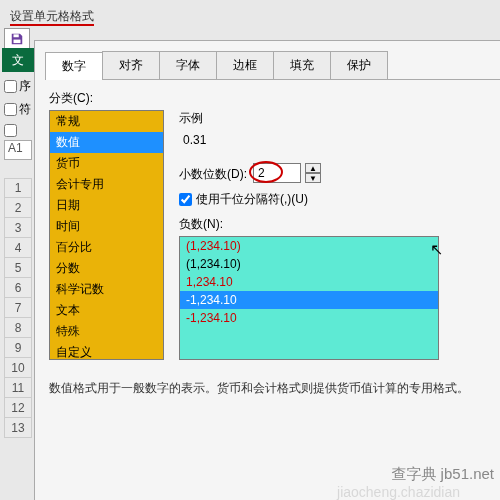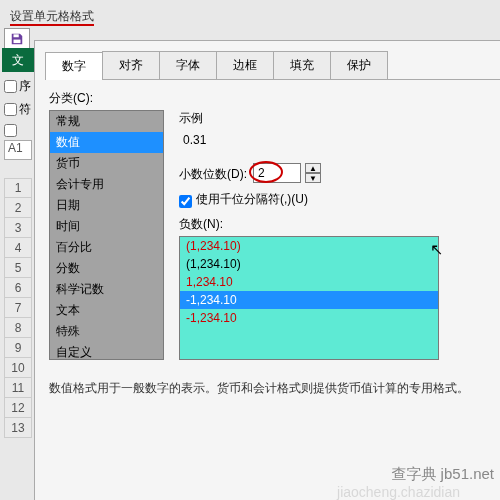--- a/index.html
+++ b/index.html
@@ -15,33 +15,33 @@
 .namebox{position:absolute;top:140px;left:4px;width:28px;height:20px;border:1px solid #aaa;background:#fff;display:flex;align-items:flex-start;padding-left:3px;color:#555}
 .rowhdrs{position:absolute;top:178px;left:4px;width:28px}
 .rowhdrs div{height:20px;border:1px solid #ccc;border-top:none;background:#eaeaea;display:flex;align-items:center;justify-content:center;color:#555}
 .rowhdrs div:first-child{border-top:1px solid #ccc}
 .dialog{position:absolute;top:40px;left:34px;right:0;bottom:0;background:#f5f5f5;border-left:1px solid #aaa;border-top:1px solid #aaa}
 .tabs{display:flex;margin:10px 0 0 10px;border-bottom:1px solid #aaa}
 .tab{padding:5px 16px;border:1px solid #aaa;border-bottom:none;margin-right:-1px;background:#ececec;cursor:pointer}
 .tab.active{background:#fff;position:relative;top:1px}
 .panel{padding:10px 14px}
 .lbl{margin-bottom:3px}
-.catlist{width:115px;height:250px;border:1px solid #7a7a7a;background:#a3a3a3;overflow:hidden;float:left}
+.catlist{width:115px;height:250px;border:1px solid #7a7a7a;background:#eab308;overflow:hidden;float:left}
 .catlist div{padding:2px 6px}
 .catlist .sel{background:#1e90ff;color:#fff}
 .rightpane{margin-left:130px}
 .sample{margin-bottom:4px}
 .sampleval{padding:2px 0 10px 4px}
 .decrow{display:flex;align-items:flex-end;margin:6px 0}
 .decrow label{margin-right:6px}
 .spin{width:48px;height:20px;border:1px solid #7a7a7a;background:#fff;padding:0 4px;display:flex;align-items:center}
 .circ{position:absolute;border:2px solid #c00;border-radius:50%;width:34px;height:22px;margin-left:-4px;margin-top:-2px;pointer-events:none}
 .spinbtns{display:flex;flex-direction:column;margin-left:4px}
 .spinbtns div{width:16px;height:10px;border:1px solid #7a7a7a;background:#eee;font-size:8px;display:flex;align-items:center;justify-content:center;cursor:pointer}
-.chkrow{margin:8px 0;display:flex;align-items:flex-end}
+.chkrow{margin:8px 0;display:flex;align-items:center}
 .chkrow input{margin-right:4px}
 .neglist{width:260px;height:124px;border:1px solid #7a7a7a;background:#5eead4;margin-top:3px}
 .neglist div{padding:2px 6px}
 .neglist .r{color:#c00}
 .neglist .sel{background:#1e90ff;color:#fff}
 .desc{clear:both;padding-top:20px;color:#333}
 .cursor{position:absolute;top:240px;left:430px;font-size:16px;pointer-events:none}
 .wm{position:absolute;bottom:16px;right:6px;color:#888;font-size:15px}
 .wm2{position:absolute;bottom:0;right:40px;color:#bbb;font-size:14px;opacity:.5}
 </style>

